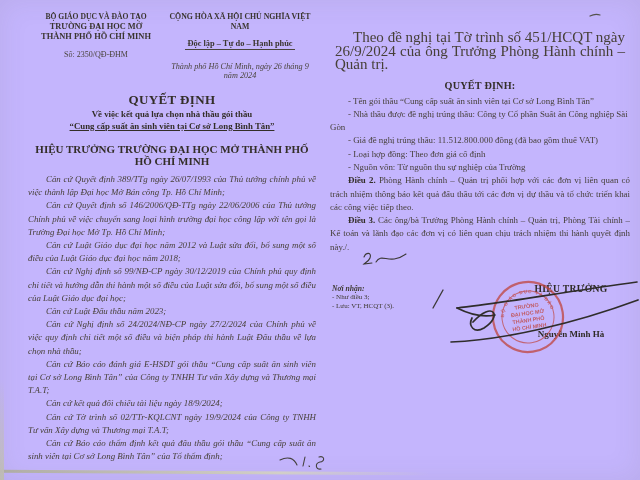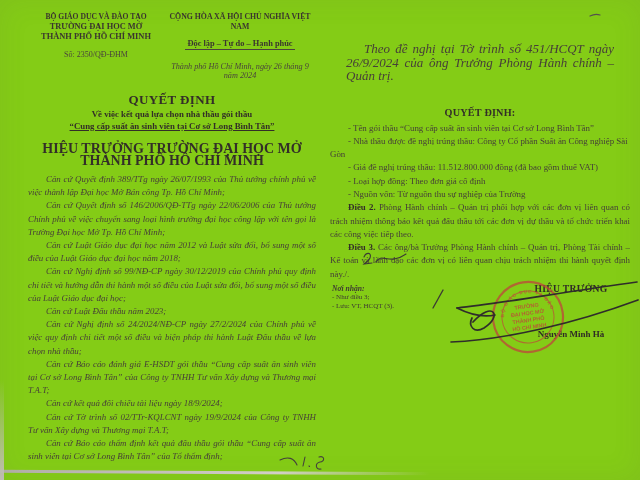--- a/index.html
+++ b/index.html
@@ -2,21 +2,21 @@
 <html><head>
 <meta charset="utf-8">
 <style>
   html,body{margin:0;padding:0;}
   body{
     width:640px;height:480px;position:relative;overflow:hidden;
     background:#fbfaf6;
     font-family:"Liberation Serif","DejaVu Serif",serif;
     color:#443e37;
   }
-  .page{position:absolute;inset:0;background:#84cc16;}
+  .page{position:absolute;inset:0;background:#c4b5fd;}
   .page::after{content:"";position:absolute;inset:0;pointer-events:none;
     box-shadow:inset 0 0 28px rgba(90,85,75,.10);}
   .scan-edge-bottom{position:absolute;left:0;top:471px;width:430px;height:3px;
     background:linear-gradient(90deg,#b3b0a9,#d6d3cc 65%,rgba(214,211,204,0));
     transform:rotate(.35deg);}
   .scan-edge-left{position:absolute;left:0;top:380px;width:4px;height:100px;
     background:linear-gradient(180deg,rgba(180,177,170,0),#c6c3bc);}
 
   
   .col-left{position:absolute;left:28px;top:12px;width:288px;}
@@ -30,32 +30,32 @@
   .nat-country{font-size:7.8px;font-weight:700;line-height:10px;}
   .nat-motto{display:inline-block;font-size:8.4px;font-weight:700;
     border-bottom:1px solid #4a443c;padding:0 2px 1px;}
   .date-line{font-size:8.2px;font-style:italic;margin-top:12px;color:#4a443c;}
 
   .title-block{text-align:center;margin-top:12px;color:#332e28;}
   .title-main{font-size:13px;font-weight:700;letter-spacing:.4px;line-height:15px;}
   .title-sub1{font-size:8.8px;font-weight:700;line-height:11.5px;margin-top:2px;}
   .title-sub2{font-size:8.8px;font-weight:700;line-height:11.5px;text-decoration:underline;}
 
-  .issuer{margin-top:11px;text-align:center;font-weight:700;font-size:14px;
+  .issuer{margin-top:11px;text-align:center;font-weight:700;font-size:11px;
     color:#332e28;line-height:12px;}
 
   .recitals{margin-top:6px;}
   .recitals p{margin:0;font-style:italic;font-size:8.9px;line-height:13.2px;
     text-indent:18px;text-align:justify;color:#474038;}
 
   
   .col-right{position:absolute;left:330px;top:14px;width:300px;}
-  .proposal{margin:16px;padding-top:12px;font-style:italic;font-size:13px;
+  .proposal{margin:5px;padding-top:12px;font-size:15px;
     line-height:13.5px;text-indent:18px;text-align:justify;color:#474038;}
-  .heading{ text-align:center;font-weight:700;font-size:10.2px;margin:24px 0 4px;
+  .heading{ text-align:center;font-weight:700;font-size:10.2px;margin:8px 0 4px;
     color:#332e28;letter-spacing:.2px;}
   .article,.bullet{margin:0;font-size:8.9px;line-height:13.3px;text-indent:18px;
     text-align:justify;color:#453f38;}
   .bullet{text-align:left;}
   .article b{color:#332e28;}
 
   .recipients{position:absolute;left:332px;top:284px;color:#3f3a33;}
   .recipients .lbl{font-size:7.6px;font-weight:700;font-style:italic;line-height:9px;}
   .recipients .ln{font-size:7px;line-height:8.6px;}
 

